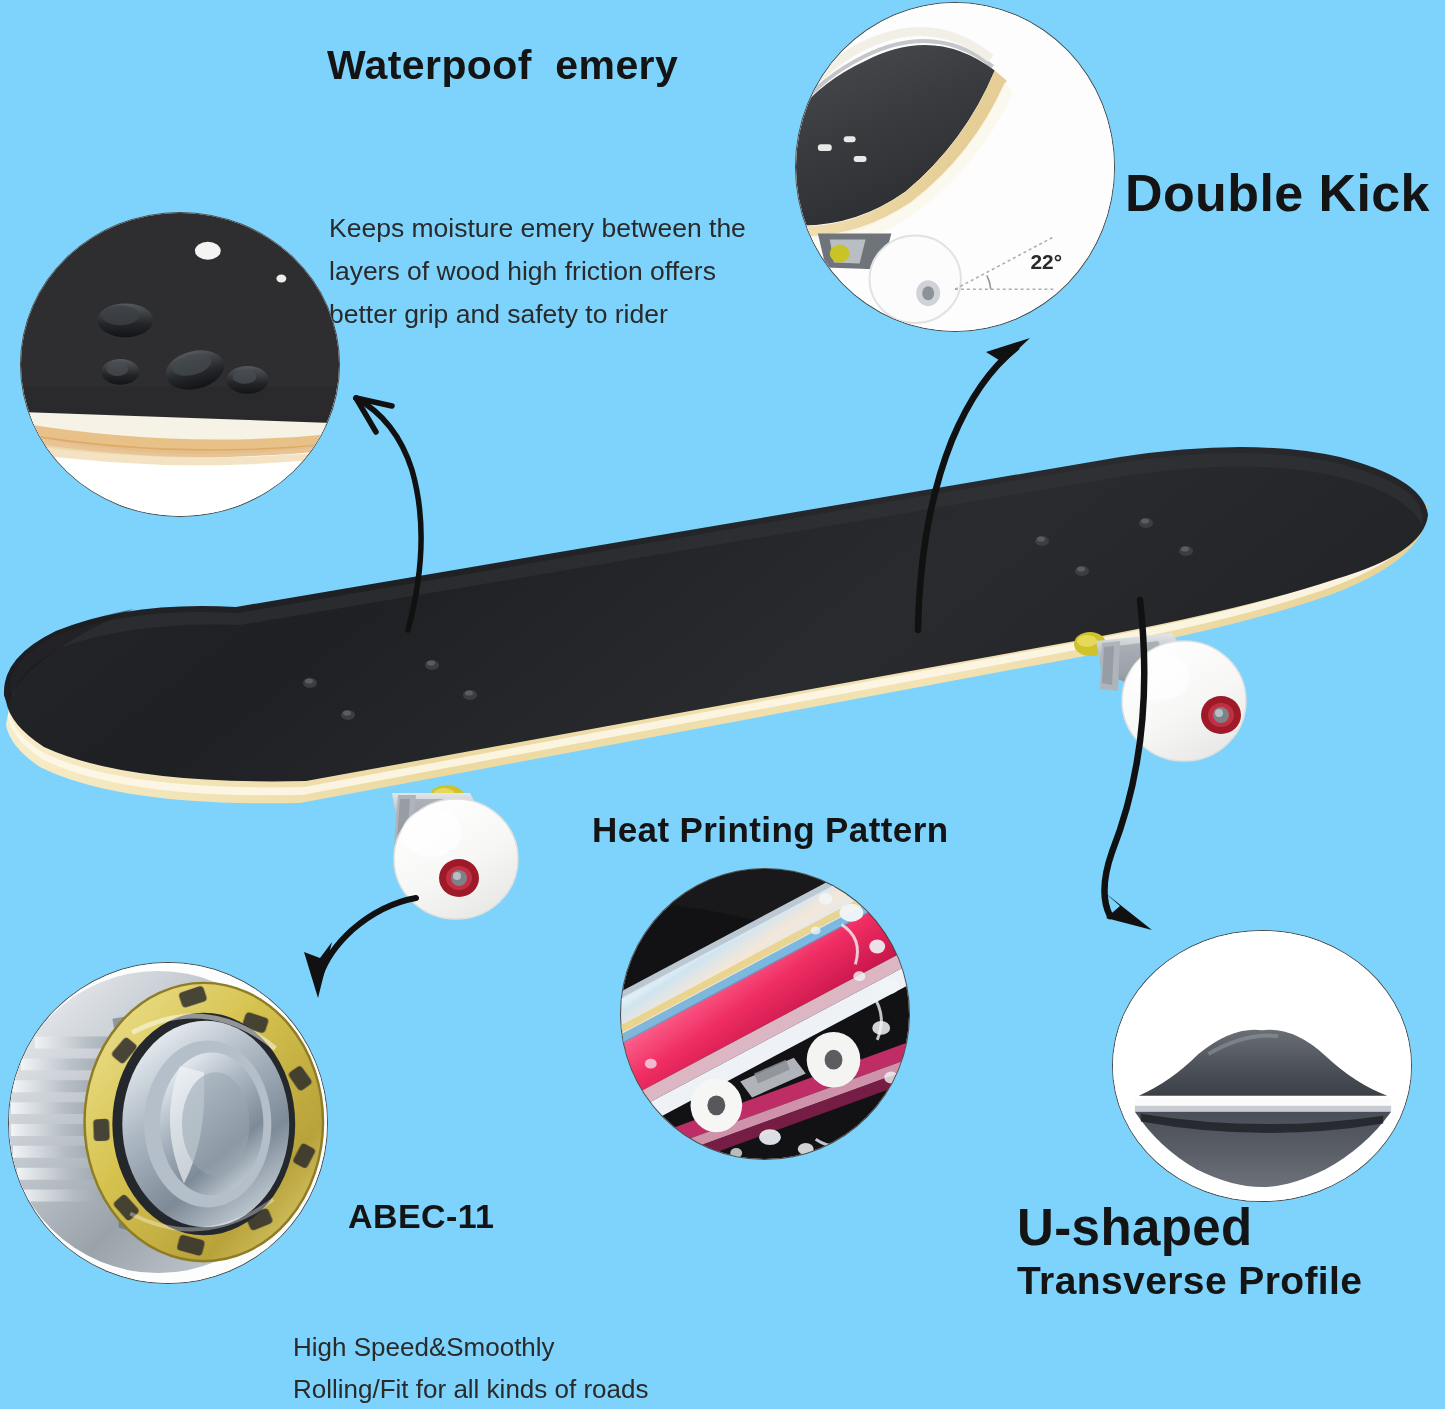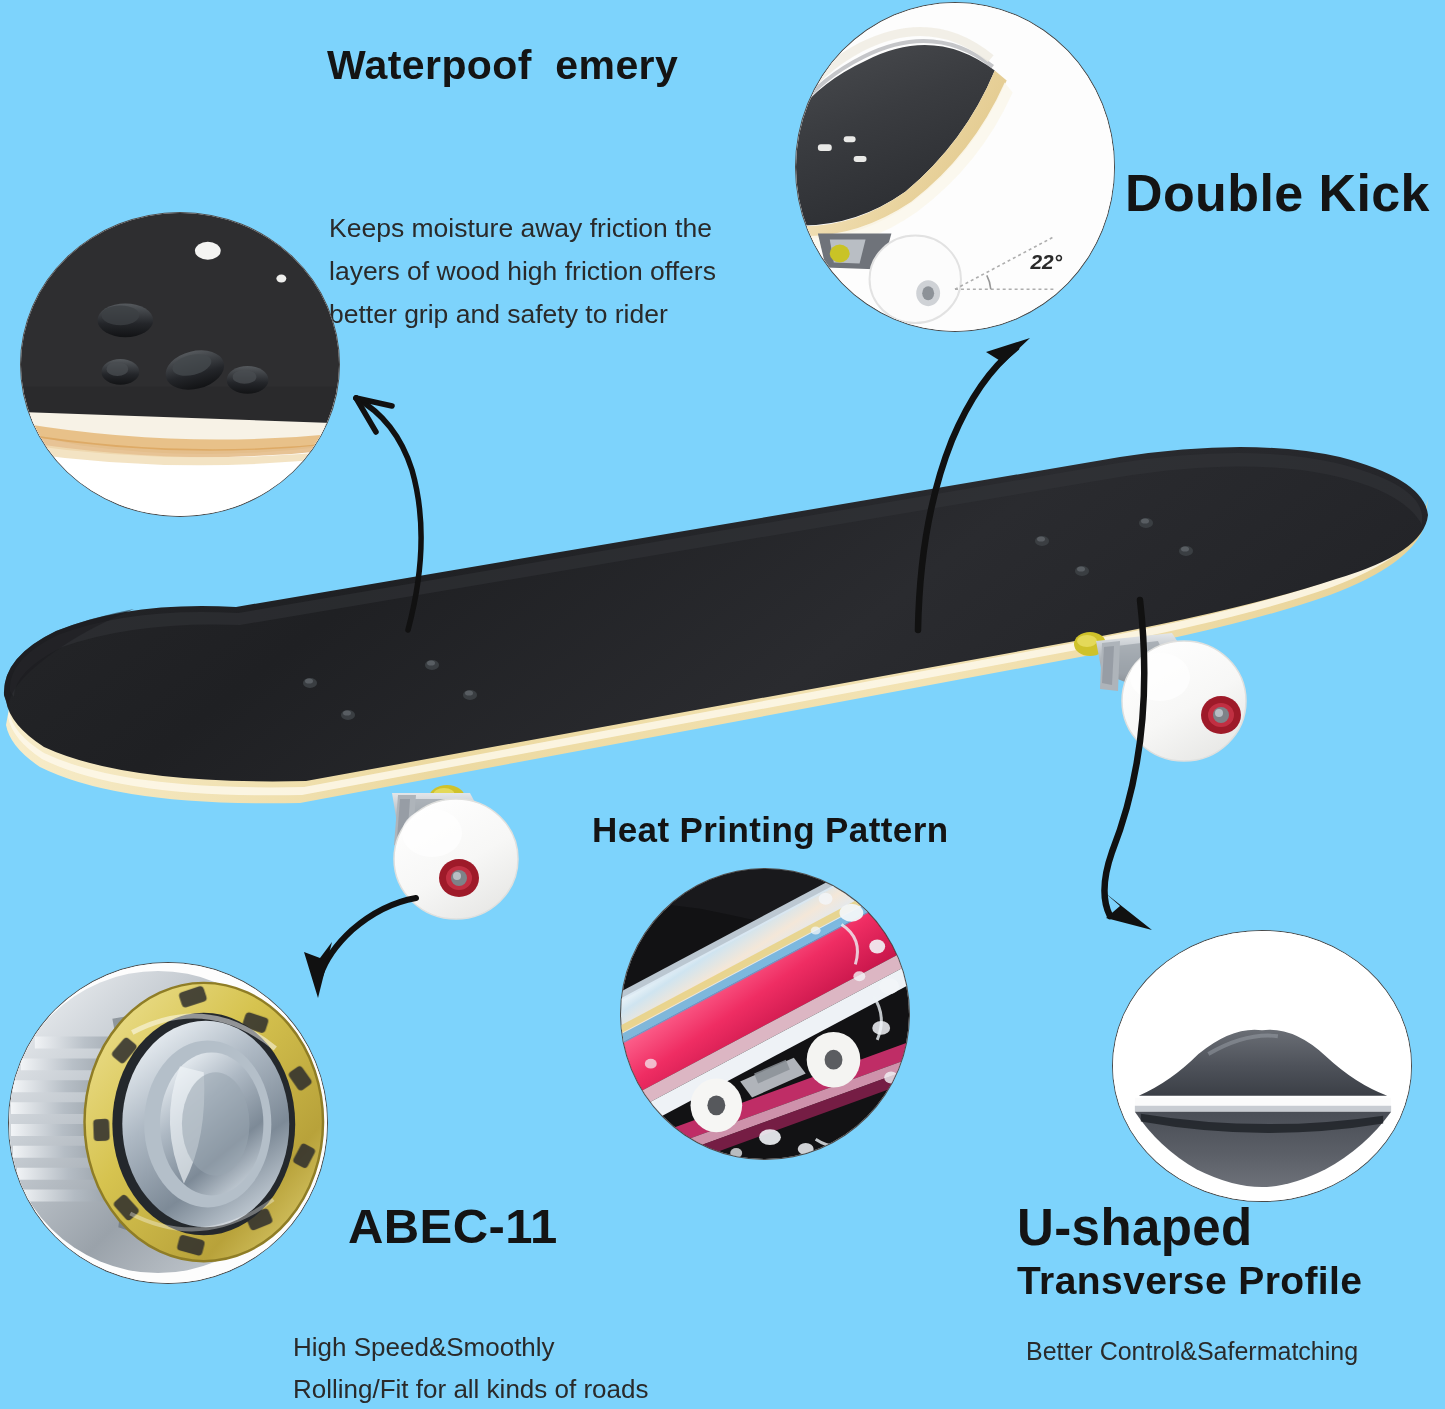--- a/index.html
+++ b/index.html
@@ -35,37 +35,36 @@
   }
 
   #grip-title      { left: 327px; top: 36px;  font-size: 41px; }
   #grip-title2     { left: 327px; top: 135px; font-size: 41px; }
   #grip-body       { left: 329px; top: 207px; font-size: 26.5px; }
 
   #doublekick-title{ left: 1125px; top: 157px; font-size: 52px; }
 
   #heat-title      { left: 592px; top: 805px; font-size: 35px; }
 
-  #abec-title      { left: 348px; top: 1192px; font-size: 49px; }
+  #abec-title      { left: 348px; top: 1192px; font-size: 34px; }
   #bearing-title   { left: 290px; top: 1253px; font-size: 39px; }
   #bearing-body    { left: 293px; top: 1326px; font-size: 26px; }
 
   #ushape-title    { left: 1017px; top: 1192px; font-size: 51px; }
   #ushape-title2   { left: 1017px; top: 1253px; font-size: 39px; }
   #ushape-body     { left: 1026px; top: 1331px; font-size: 25px; }
 
   
   .inset {
     position: absolute;
     border-radius: 50%;
     overflow: hidden;
     border: 1.6px solid #4a4a4a;
     box-sizing: border-box;
     background: #ffffff;
-    font-style: italic;
   }
   .inset > svg { display: block; width: 100%; height: 100%; }
 
   #inset-grip      { left: 20px;   top: 212px;  width: 320px;  height: 305px; }
   #inset-kick      { left: 795px;  top: 2px;    width: 320px;  height: 330px; }
   #inset-bearing   { left: 8px;    top: 962px;  width: 320px;  height: 322px; }
   #inset-heat      { left: 620px;  top: 868px;  width: 290px;  height: 292px; }
   #inset-ushape    { left: 1112px; top: 930px;  width: 300px;  height: 272px; }
 
   
@@ -87,35 +86,34 @@
     pointer-events: none;
   }
   .arrow-layer svg { display: block; width: 100%; height: 100%; }
 </style>
 </head>
 <body>
 
 <div id="page">
 
   <div class="heading" id="grip-title">Waterpoof  emery</div>
-  <div class="subtext" id="grip-body"><span>Keeps moisture away friction the</span>
+  <div class="subtext" id="grip-body"><span>Keeps moisture emery between the</span>
 <span>layers of wood high friction offers</span>
 <span>better grip and safety to rider</span></div>
 
   <div class="heading" id="doublekick-title">Double Kick</div>
 
   <div class="heading" id="heat-title">Heat Printing Pattern</div>
 
   <div class="heading" id="abec-title">ABEC-11</div>
   <div class="subtext" id="bearing-body"><span>High Speed&amp;Smoothly</span>
 <span>Rolling/Fit for all kinds of roads</span></div>
 
   <div class="heading" id="ushape-title">U-shaped</div>
   <div class="heading" id="ushape-title2">Transverse Profile</div>
-  <div class="subtext" id="ushape-body">Better Control&amp;Safermatching</div>
 
   <div class="inset" id="inset-grip">
     <svg viewBox="0 0 320 305" preserveAspectRatio="none">
       <defs>
         <linearGradient id="gBolt" x1="0" y1="0" x2="0" y2="1">
           <stop offset="0%" stop-color="#55595d"></stop>
           <stop offset="60%" stop-color="#24262a"></stop>
           <stop offset="100%" stop-color="#121315"></stop>
         </linearGradient>
         <linearGradient id="gPly1" x1="0" y1="0" x2="0" y2="1">

